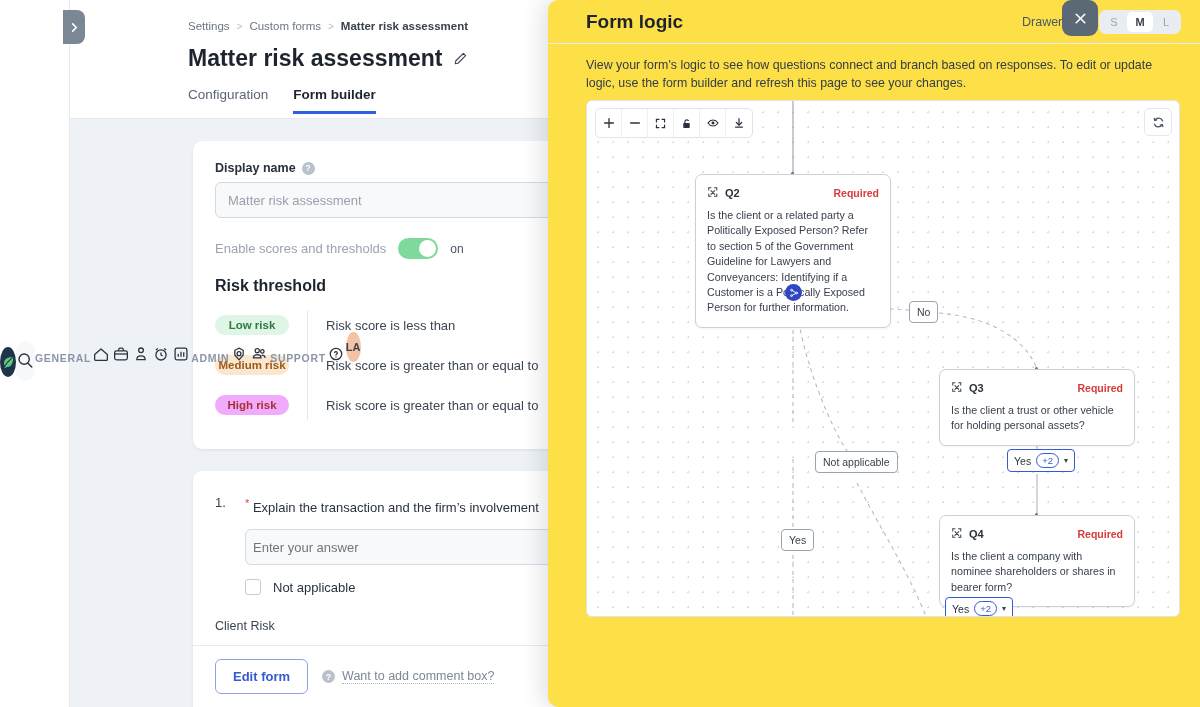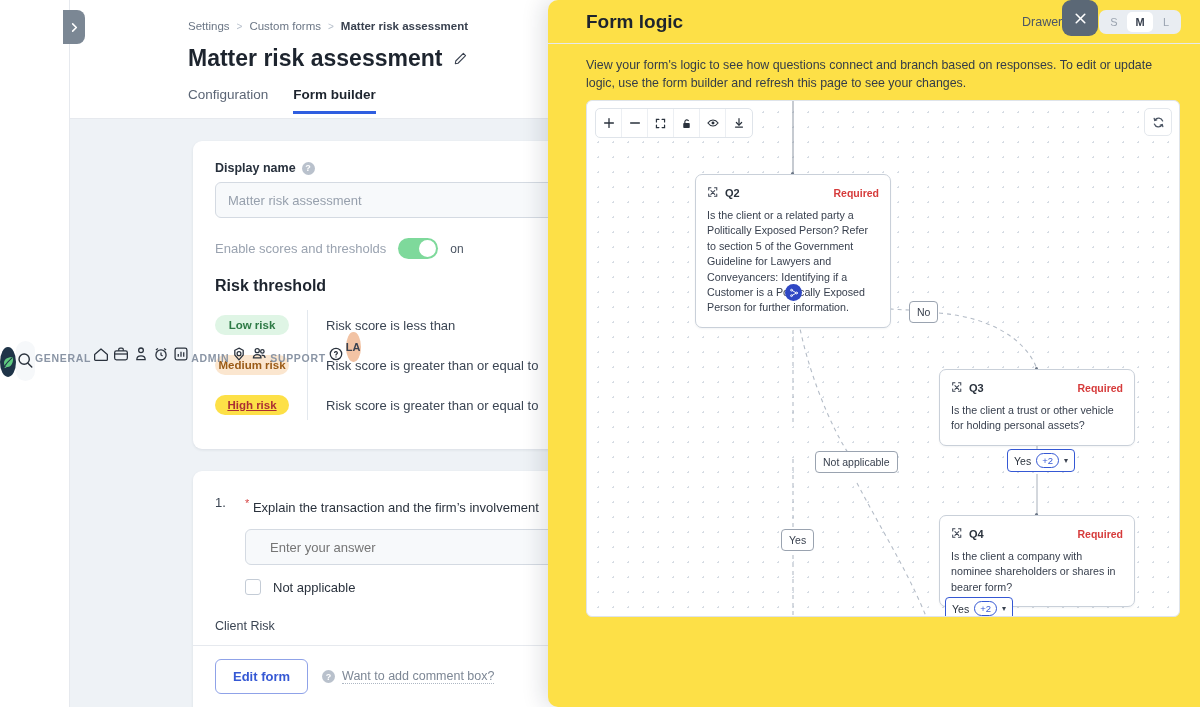--- a/index.html
+++ b/index.html
@@ -109,37 +109,37 @@
 
   .sec-title { font-size: 16px; font-weight: 700; color: #1d242e; margin: 18px 0 10px 0; }
   .thr-list { position: relative; }
   .thr-row { display: flex; align-items: center; height: 40px; }
   .pill {
     width: 74px; text-align: center; font-size: 11.5px; font-weight: 700;
     border-radius: 11px; padding: 4px 0;
   }
   .pill.low { background: #dff5e5; color: #2d7a45; }
   .pill.med { background: #fbe6cf; color: #9a5a16; }
-  .pill.high { background: #fde047; color: #ab2f34; text-decoration: underline; }
+  .pill.high { background: #f0abfc; color: #ab2f34; }
   .thr-div { width: 1px; background: #e3e8ee; height: 110px; margin: 0 18px; position: absolute; left: 74px; top: 5px; }
   .thr-text { font-size: 13px; color: #3b4553; margin-left: 37px; flex: 1; }
   .thr-num {
     width: 42px; height: 30px; border: 1px solid #d4dae2; border-radius: 5px;
     background: #fff; font-size: 13px; color: #31394a; text-align: center;
     font-family: "Liberation Sans", sans-serif;
   }
 
   .card-2 { margin-top: 22px; padding: 24px 22px 30px 22px; }
   .q-row { display: flex; gap: 14px; }
   .q-num { font-size: 13px; color: #3b4553; width: 16px; }
   .q-text { font-size: 13px; color: #2a323d; line-height: 1.55; }
   .req-star { color: #d64545; font-size: 11px; vertical-align: super; }
   .answer-input {
     margin: 11px 0 0 30px; width: 600px; height: 36px; border: 1px solid #d4dae2;
-    border-radius: 6px; background: #f7f9fb; padding: 0 24px; font-size: 13px; color: #97a0ad;
+    border-radius: 6px; background: #f7f9fb; padding: 0 7px; font-size: 13px; color: #97a0ad;
     font-family: "Liberation Sans", sans-serif;
   }
   .chk-row { display: flex; align-items: center; gap: 12px; margin: 14px 0 0 30px; }
   .chk { width: 16px; height: 16px; border: 1px solid #c4ccd6; border-radius: 3px; background: #fff; }
   .chk-lbl { font-size: 13px; color: #2a323d; }
   .sub-head { font-size: 12.5px; color: #3b4553; margin: 24px 0 0 0; }
 
   
   .bottom-bar {
     position: absolute; left: 123px; bottom: 0; width: 760px; height: 62px;

